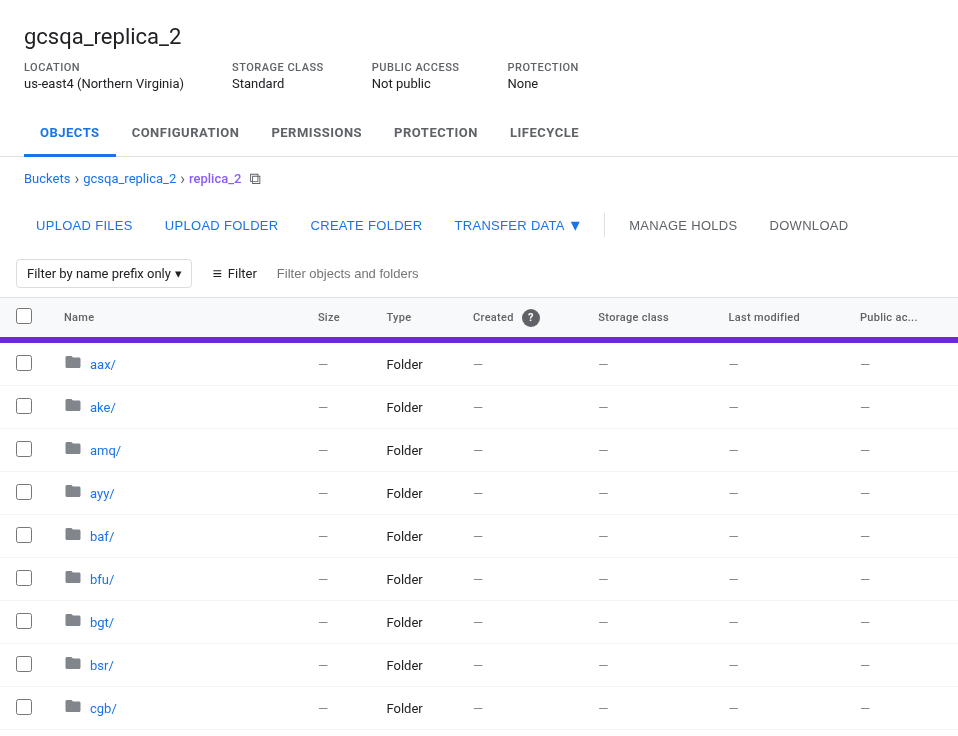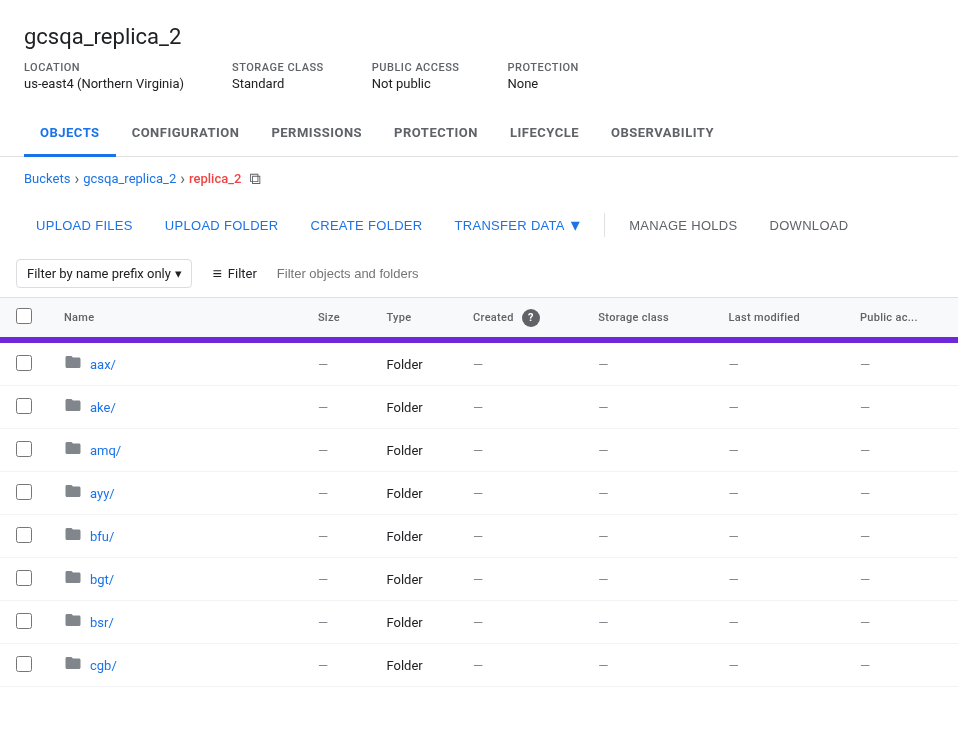--- a/index.html
+++ b/index.html
@@ -12,21 +12,21 @@
     .meta-label { font-size: 11px; color: #5f6368; font-weight: 500; text-transform: uppercase; letter-spacing: 0.5px; }
     .meta-value { font-size: 13px; color: #202124; margin-top: 2px; }
 
     .tabs { display: flex; border-bottom: 1px solid #e0e0e0; padding: 0 24px; margin-top: 16px; }
     .tab { padding: 14px 16px; font-size: 13px; font-weight: 700; color: #5f6368; cursor: pointer; letter-spacing: 0.5px; text-transform: uppercase; border-bottom: 3px solid transparent; margin-bottom: -1px; }
     .tab.active { color: #1a73e8; border-bottom: 3px solid #1a73e8; }
 
     .breadcrumb { display: flex; align-items: center; padding: 12px 24px; font-size: 13px; color: #5f6368; gap: 4px; }
     .breadcrumb-link { color: #1a73e8; cursor: pointer; text-decoration: none; }
     .breadcrumb-chevron { color: #5f6368; font-size: 16px; }
-    .breadcrumb-current { color: #ef4444; font-weight: 500; }
+    .breadcrumb-current { color: #8b5cf6; font-weight: 500; }
     .copy-icon { cursor: pointer; color: #5f6368; font-size: 16px; margin-left: 4px; }
 
     .toolbar { display: flex; align-items: center; gap: 8px; padding: 8px 24px; }
     .toolbar-btn { display: flex; align-items: center; gap: 6px; padding: 6px 12px; font-size: 13px; font-weight: 500; color: #1a73e8; background: none; border: none; cursor: pointer; border-radius: 4px; letter-spacing: 0.3px; }
     .toolbar-btn-muted { color: #5f6368; }
     .toolbar-divider { width: 1px; height: 24px; background: #e0e0e0; margin: 0 4px; }
     .dropdown-arrow { font-size: 18px; }
 
     .filter-row { display: flex; align-items: center; gap: 12px; padding: 8px 16px; border-bottom: 1px solid #e0e0e0; }
     .filter-dropdown { display: flex; align-items: center; gap: 4px; padding: 6px 10px; border: 1px solid #dadce0; border-radius: 4px; cursor: pointer; font-size: 13px; color: #202124; background: #fff; }
@@ -76,21 +76,20 @@
     </div>
   </div>
 </div>
 
 <div class="tabs">
   <div class="tab active">OBJECTS</div>
   <div class="tab">CONFIGURATION</div>
   <div class="tab">PERMISSIONS</div>
   <div class="tab">PROTECTION</div>
   <div class="tab">LIFECYCLE</div>
-  <div class="tab">OBSERVABILITY</div>
 </div>
 
 <div class="breadcrumb">
   <a class="breadcrumb-link">Buckets</a>
   <span class="breadcrumb-chevron">›</span>
   <a class="breadcrumb-link">gcsqa_replica_2</a>
   <span class="breadcrumb-chevron">›</span>
   <span class="breadcrumb-current">replica_2</span>
   <span class="copy-icon" title="Copy path">⧉</span>
 </div>
@@ -234,20 +233,41 @@
     <td class="checkbox-col">
       <input type="checkbox" style="">
     </td>
     <td class="name-col">
       <a class="folder-link" href="#">
         <span class="folder-icon">
           <svg width="18" height="18" viewBox="0 0 24 24" fill="#80868b">
                   <path d="M10 4H4c-1.1 0-2 .9-2 2v12c0 1.1.9 2 2 2h16c1.1 0 2-.9 2-2V8c0-1.1-.9-2-2-2h-8l-2-2z"></path>
                 </svg>
         </span>
+        <span>baf/</span>
+      </a>
+    </td>
+    <td><span class="dash">—</span></td>
+    <td>Folder</td>
+    <td><span class="dash">—</span></td>
+    <td><span class="dash">—</span></td>
+    <td><span class="dash">—</span></td>
+    <td><span class="dash">—</span></td>
+  </tr>
+        <tr>
+    <td class="checkbox-col">
+      <input type="checkbox" style="">
+    </td>
+    <td class="name-col">
+      <a class="folder-link" href="#">
+        <span class="folder-icon">
+          <svg width="18" height="18" viewBox="0 0 24 24" fill="#80868b">
+                  <path d="M10 4H4c-1.1 0-2 .9-2 2v12c0 1.1.9 2 2 2h16c1.1 0 2-.9 2-2V8c0-1.1-.9-2-2-2h-8l-2-2z"></path>
+                </svg>
+        </span>
         <span>bfu/</span>
       </a>
     </td>
     <td><span class="dash">—</span></td>
     <td>Folder</td>
     <td><span class="dash">—</span></td>
     <td><span class="dash">—</span></td>
     <td><span class="dash">—</span></td>
     <td><span class="dash">—</span></td>
   </tr>

